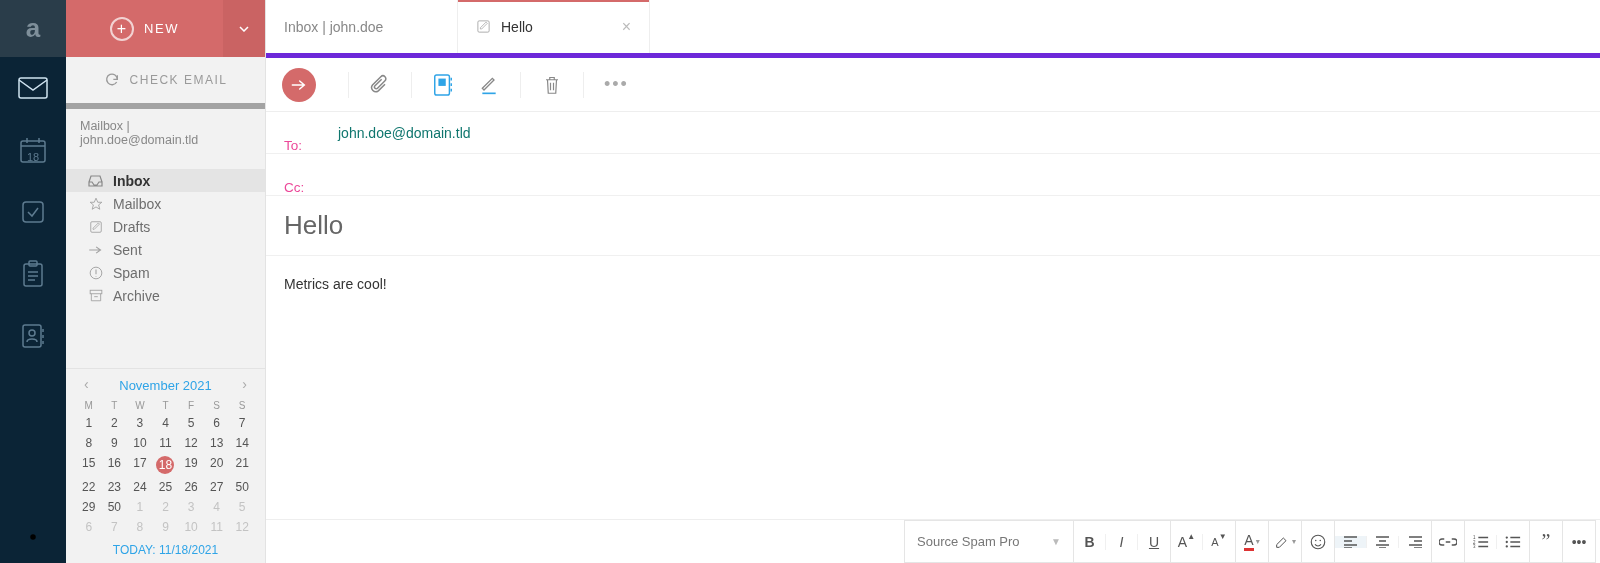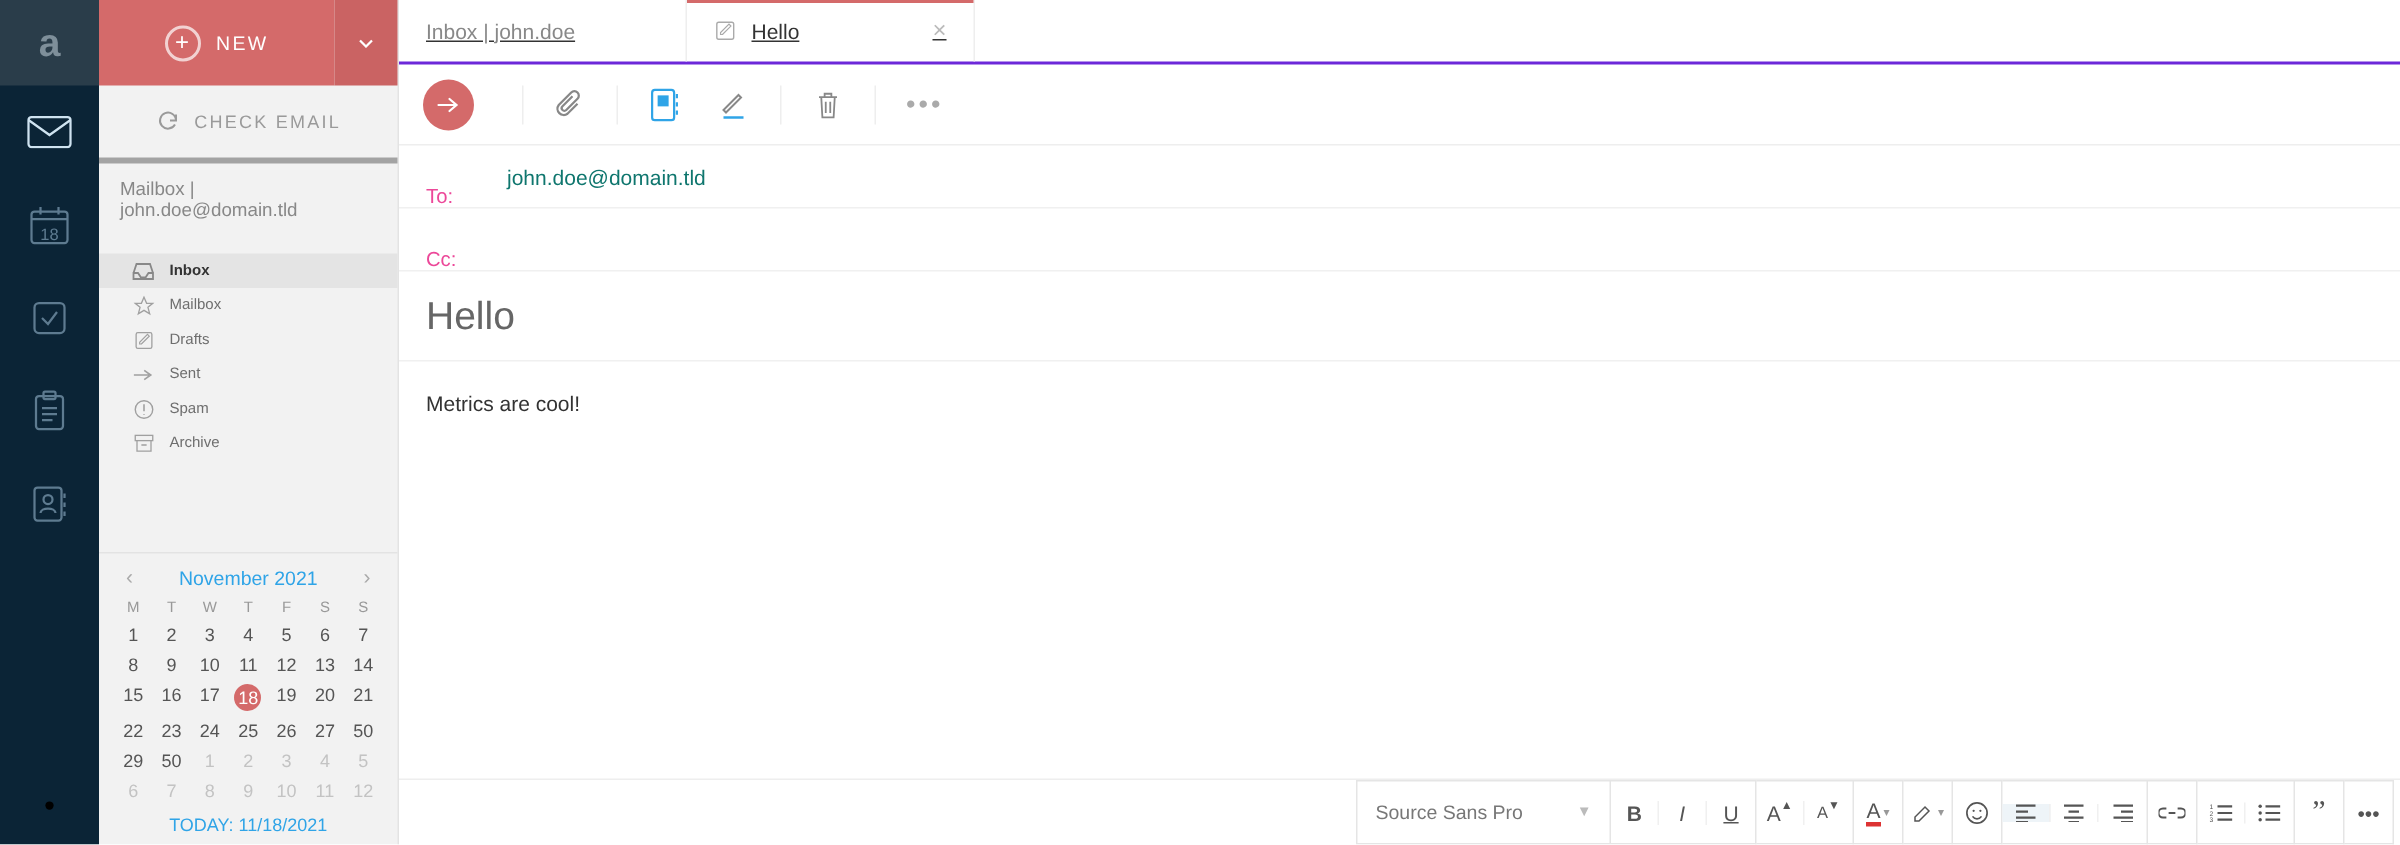--- a/index.html
+++ b/index.html
@@ -14,25 +14,25 @@
   .rail-item svg { stroke: currentColor; fill: none; }
   .rail-spacer { flex: 1; }
   .rail-settings { width: 66px; height: 52px; display: flex; align-items: center; justify-content: center; color:#5e7b90; }
 
   
   .side { width: 200px; background: #f2f2f2; display: flex; flex-direction: column; border-right: 1px solid #e3e3e3; }
   .new-row { height: 57px; display: flex; }
   .new-btn { flex: 1; background: #d46a6a; color: #fff; display: flex; align-items: center; justify-content: center; gap: 10px; font-size: 13px; letter-spacing: 1.5px; cursor: pointer; }
   .new-plus { width:24px; height:24px; border:2px solid rgba(255,255,255,0.7); border-radius:50%; display:flex; align-items:center; justify-content:center; font-size:16px; font-weight:300; }
   .new-drop { width: 42px; background: #ca6363; display:flex; align-items:center; justify-content:center; color:#fff; cursor:pointer; }
-  .check-row { height: 52px; display:flex; align-items:center; justify-content:center; gap:10px; color:#9a9a9a; font-size:12px; letter-spacing:1.5px; border-bottom:4px solid #a3a3a3; cursor:pointer; }
+  .check-row { height: 52px; display:flex; align-items:center; justify-content:center; gap:10px; color:#9a9a9a; font-size:12px; letter-spacing:1.5px; border-bottom:6px solid #a3a3a3; cursor:pointer; }
   .refresh-icon { width:16px; height:16px; }
   .mailbox-title { padding: 10px 14px 22px; font-size: 12.5px; color:#888; }
   .folders { flex: 0 0 auto; }
-  .folder { height: 23px; display: flex; align-items: center; gap: 10px; padding: 0 14px 0 22px; font-size: 10px; color: #6e6e6e; cursor: pointer; }
+  .folder { height: 23px; display: flex; align-items: center; gap: 10px; padding: 0 14px 0 22px; font-size: 14px; color: #6e6e6e; cursor: pointer; }
   .folder.active { background: #e4e4e4; color:#333; font-weight: 600; }
   .folder .fi { width: 15px; height: 15px; color:#a0a0a0; display:flex; align-items:center; justify-content:center; }
   .folder.active .fi { color:#888; }
   .flex1 { flex:1; }
 
   
   .cal { padding: 4px 10px 6px; border-top:1px solid #e3e3e3; }
   .cal-head { display:flex; align-items:center; justify-content:center; position:relative; height:24px; }
   .cal-head .nav { position:absolute; top:3px; color:#aaa; font-size:14px; cursor:pointer; padding:0 4px;}
   .cal-head .nav.prev { left:4px; }
@@ -40,21 +40,21 @@
   .cal-month { color:#2fa4e7; font-size:13px; cursor:pointer; }
   .cal-grid { display:grid; grid-template-columns: repeat(7, 1fr); text-align:center; }
   .cal-dow { font-size:10px; color:#999; padding:3px 0 2px; }
   .cal-day { font-size:12px; color:#555; padding:3px 0; cursor:pointer; position:relative; }
   .cal-day.other { color:#c3c3c3; }
   .cal-day.today span { background:#d46a6a; color:#fff; border-radius:50%; display:inline-flex; width:18px; height:18px; align-items:center; justify-content:center; }
   .cal-today-line { text-align:center; font-size:12px; color:#2fa4e7; padding:6px 0 0; cursor:pointer; }
 
   
   .main { flex:1; display:flex; flex-direction:column; min-width:0; }
-  .tabs { height: 43px; display:flex; border-bottom:2px solid #6d28d9;text-decoration:underline; }
+  .tabs { height: 58px; display:flex; border-bottom:5px solid #6d28d9; }
   .tab { display:flex; align-items:center; gap:10px; padding:0 18px; border-right:1px solid #eee; min-width:192px; color:#888; font-size:14px; cursor:pointer; position:relative;}
   .tab.active { color:#333; }
   .tab.active::before { content:""; position:absolute; top:0; left:0; right:0; height:2px; background:#d46a6a; }
   .tab .close { margin-left:auto; color:#bbb; font-size:16px; cursor:pointer; }
   .tab .ti { width:15px; height:15px; color:#aaa; }
 
   .compose-toolbar { height: 54px; display:flex; align-items:center; gap:0; border-bottom:1px solid #eee; padding:0 16px; }
   .send-btn { width:34px; height:34px; border-radius:50%; background:#d46a6a; display:flex; align-items:center; justify-content:center; color:#fff; cursor:pointer; margin-right:12px;}
   .tb-sep { width:1px; height:26px; background:#eee; margin:0 20px; }
   .tb-ico { width:22px; height:22px; color:#888; cursor:pointer; display:flex; align-items:center; justify-content:center;}
@@ -329,21 +329,21 @@
   </div>
   <div class="subject-row">
     <div class="subj">Hello</div>
   </div>
   <div class="body-area">
     <span>Metrics are cool!</span>
   </div>
 
   <div class="fmt">
     <div class="font-select">
-      <span>Source Sans Pro</span>
+      <span>Source Spam Pro</span>
       <span class="caret">▼</span>
     </div>
     <div class="fmt-group">
       <div class="fmt-btn">
           <b>B</b>
         </div>
       <div class="fmt-btn">
           <i>I</i>
         </div>
       <div class="fmt-btn">

